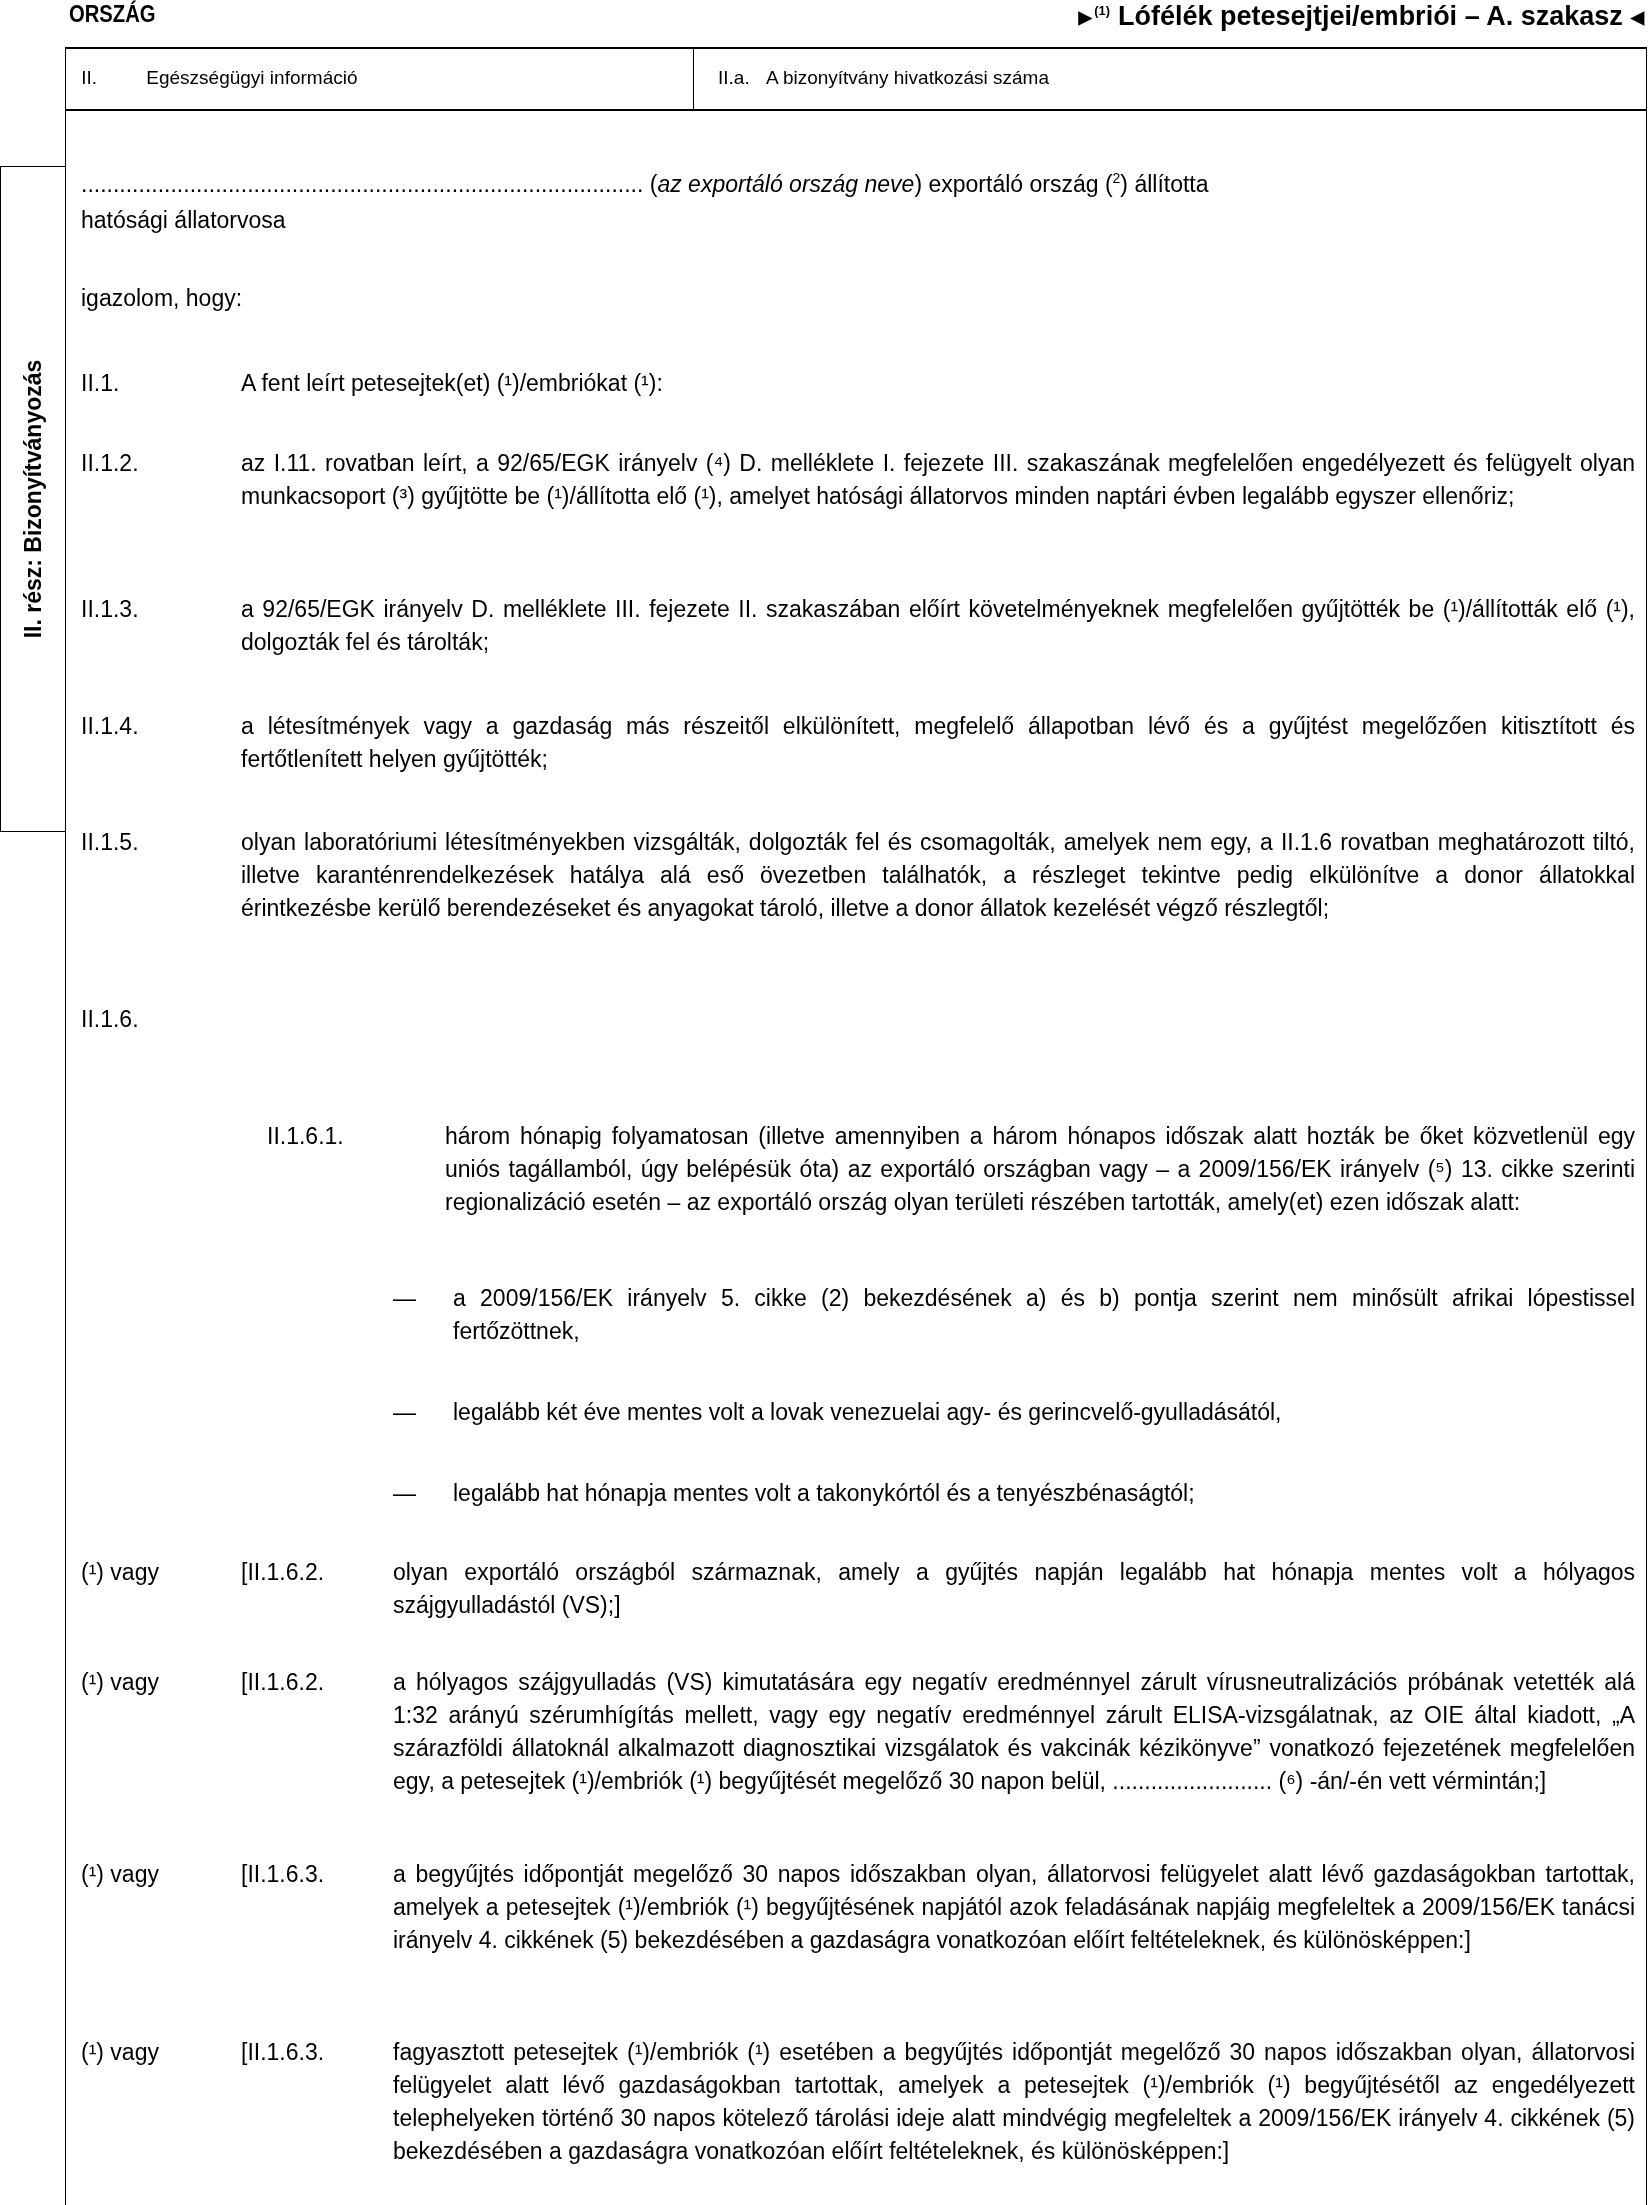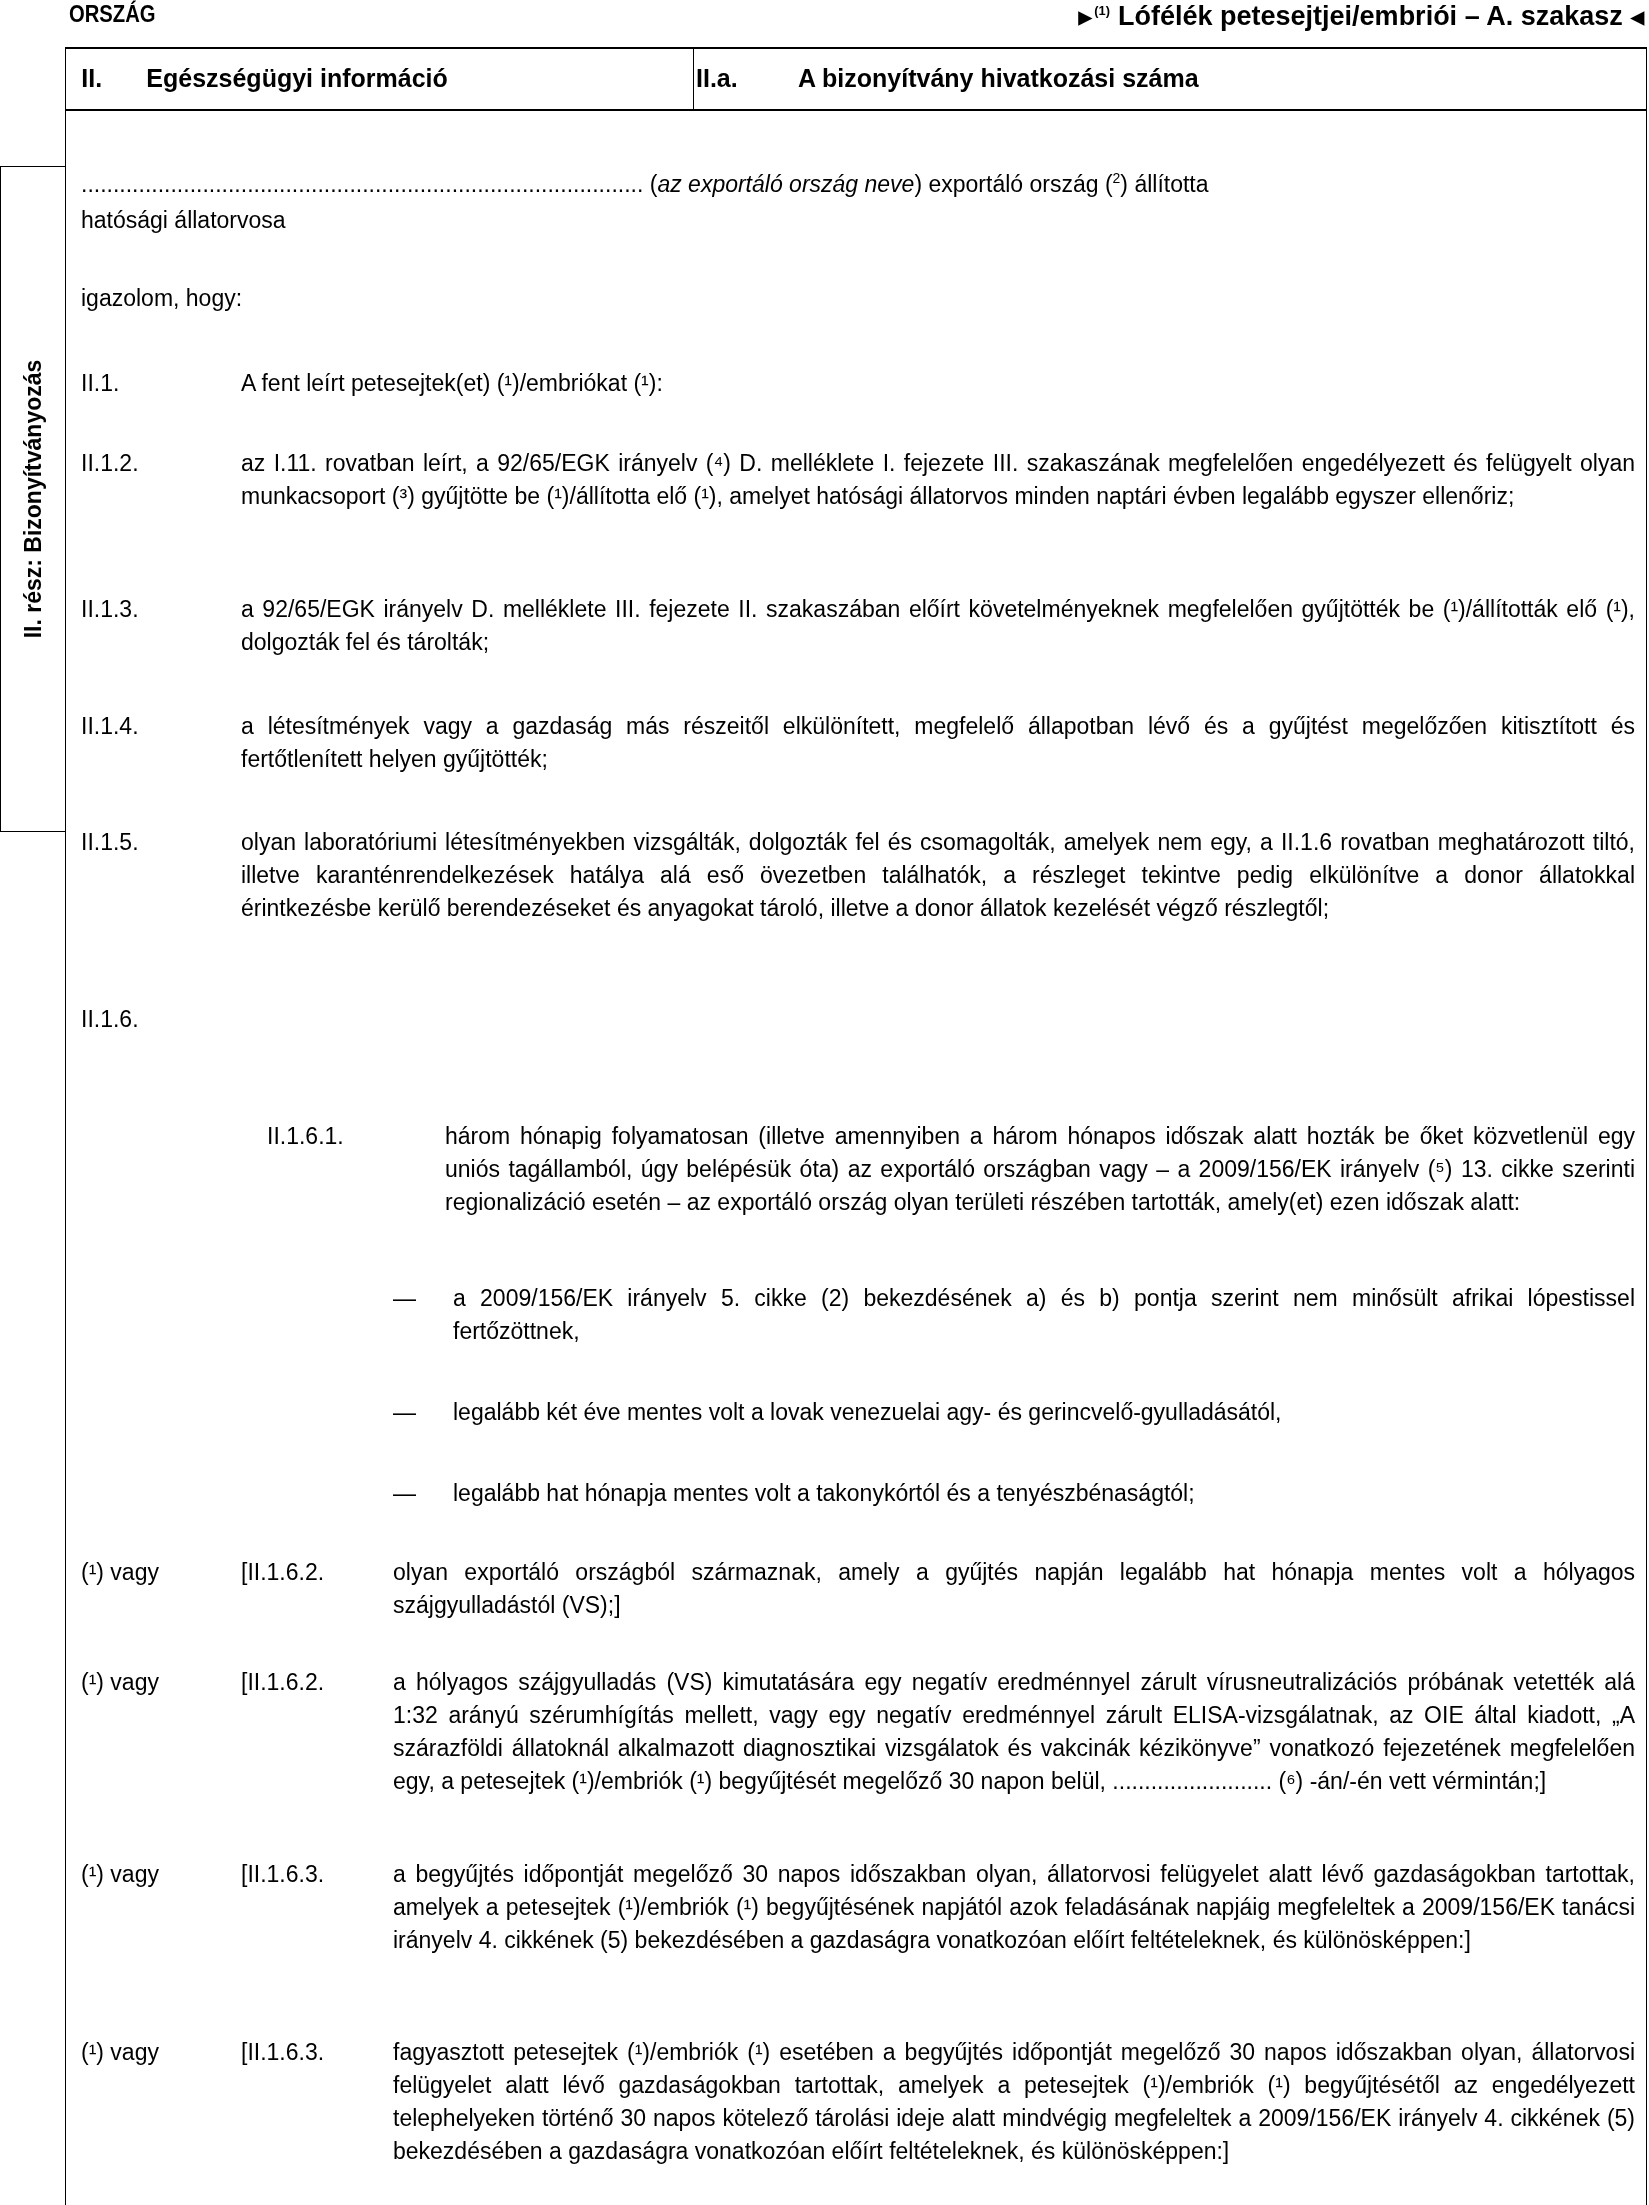--- a/index.html
+++ b/index.html
@@ -6,24 +6,24 @@
   body { width:1650px; height:2205px; position:relative; overflow:hidden;
          font-family:"Liberation Sans", sans-serif; color:#000; }
   .abs { position:absolute; }
   .country { left:69px; top:1.2px; font-size:23px; font-weight:bold; transform:scaleX(0.88); transform-origin:left top; }
   .doc-title { right:5.8px; top:1.2px; font-size:27px; font-weight:bold; display:flex; align-items:flex-start; gap:8.1px; }
   .doc-title .tri-r { font-size:17.4px; margin-top:5.8px; }
   .doc-title .sup { font-size:12.8px; font-weight:bold; margin-top:2.3px; margin-left:-5.8px; }
   .doc-title .tri-l { font-size:17.4px; margin-top:5.8px; }
 
   .frame { left:65px; top:47px; width:1580px; height:2159px; border-left:1.7px solid #000; border-right:1.7px solid #000; border-top:2.3px solid #000; }
-  .header-row { left:65px; top:47px; width:1581px; height:62px; border-bottom:2.3px solid #000; display:flex; font-size:25px;font-weight:bold; }
+  .header-row { left:65px; top:47px; width:1581px; height:62px; border-bottom:2.3px solid #000; display:flex; font-size:19px; }
   .hcell { height:62px; display:flex; align-items:center; padding-left:16.3px; box-sizing:border-box; }
   .hcell.c1 { width:628px; }
-  .hcell.c2 { width:614px; border-left:1.7px solid #000; padding-left:2px;gap:44px; }
+  .hcell.c2 { width:614px; border-left:1.7px solid #000; padding-left:24px; }
   .hcell.c3 { flex:1; border-left:1.7px solid #000; padding-left:11.6px; position:relative; }
   .hcell .num { display:inline-block; width:65px; }
   .hcell.c2 .num { width:auto; margin-right:16.3px; }
   .diag { position:absolute; left:0; top:0; width:100%; height:100%; }
 
   .sidebar { left:0; top:166px; width:65px; height:666px; border-top:1.7px solid #000; border-bottom:1.7px solid #000; border-left:1.7px solid #000; box-sizing:border-box; }
   .sidebar-label { position:absolute; left:50%; top:50%; transform:translate(-50%,-50%) rotate(-90deg); white-space:nowrap; font-size:23px; font-weight:bold; }
 
   .content { left:81px; top:163px; width:1554px; font-size:23px; line-height:33px; }
   .p { position:absolute; left:0; width:1554px; text-align:justify; }

